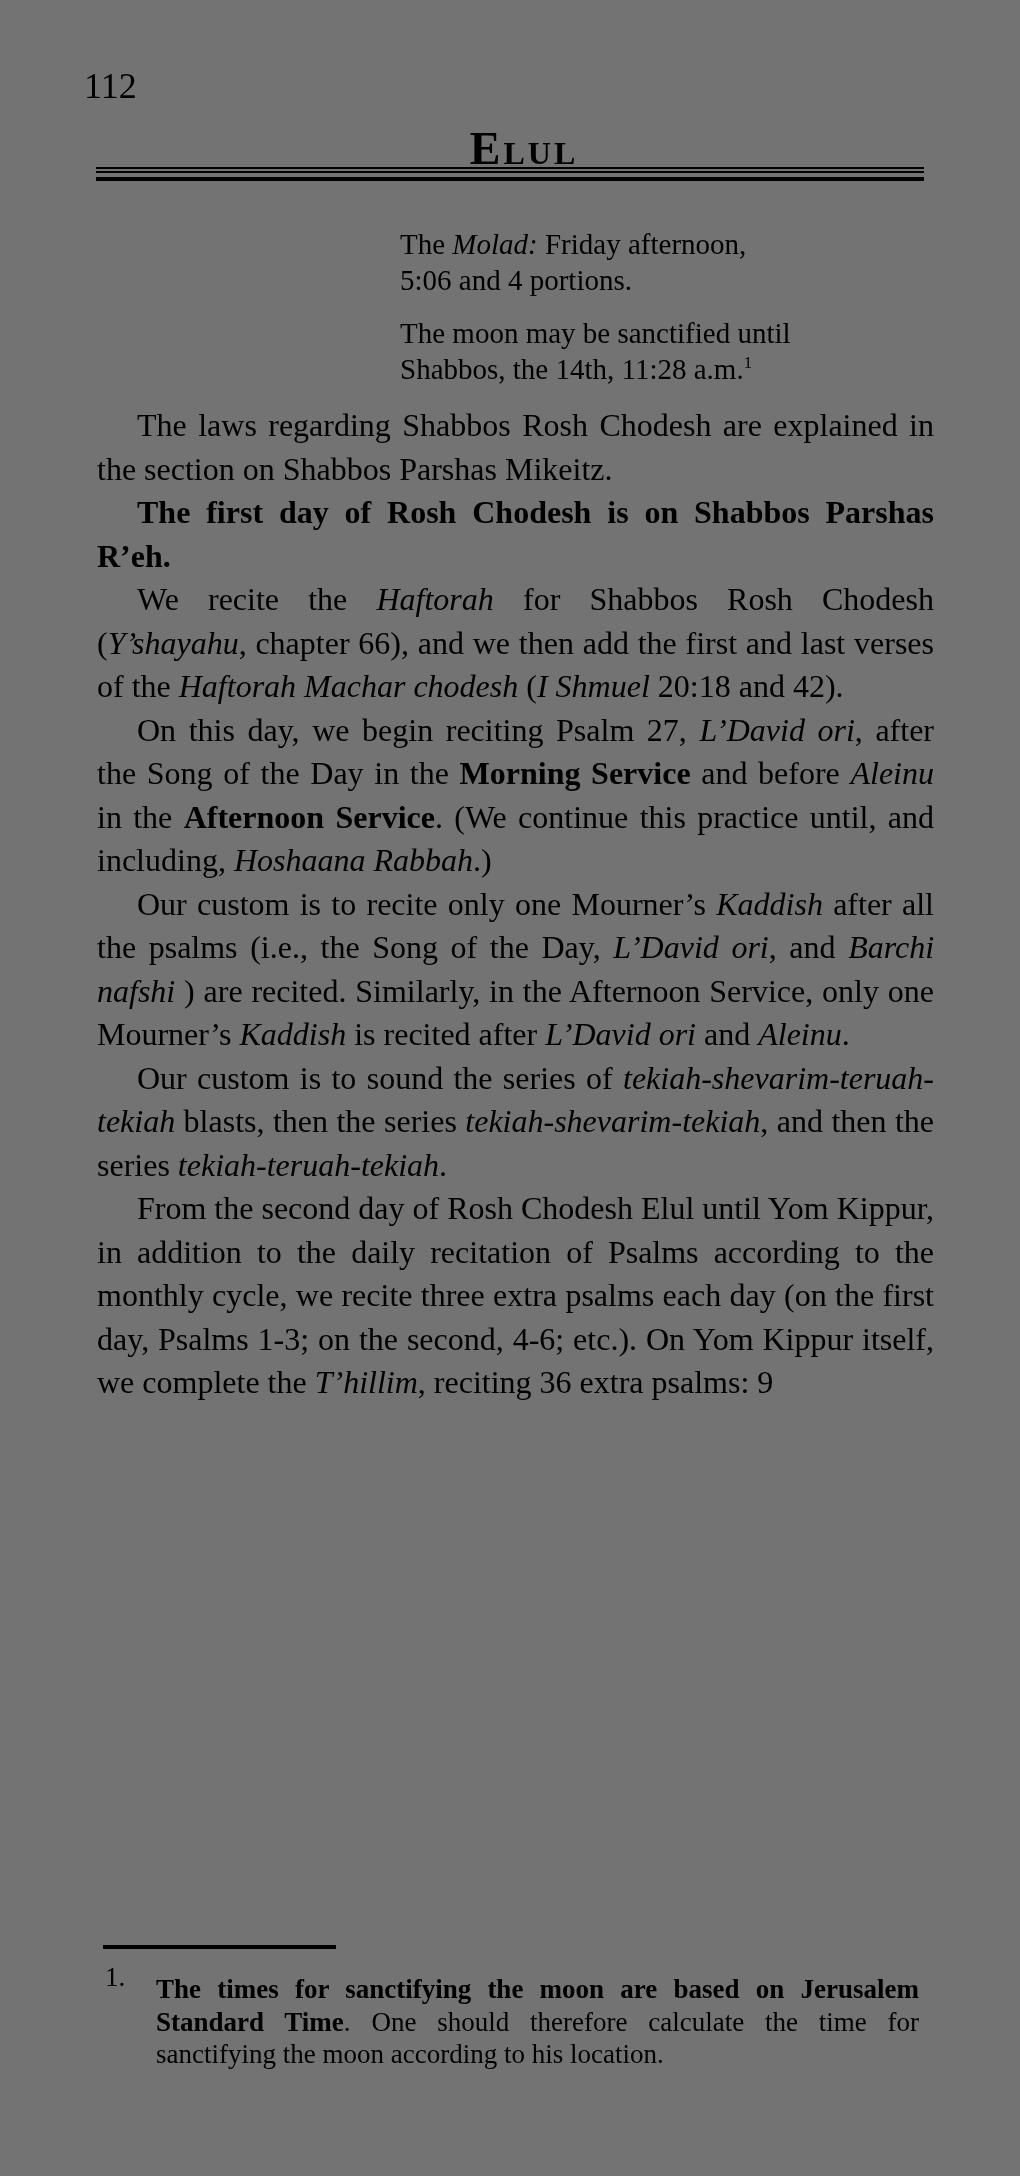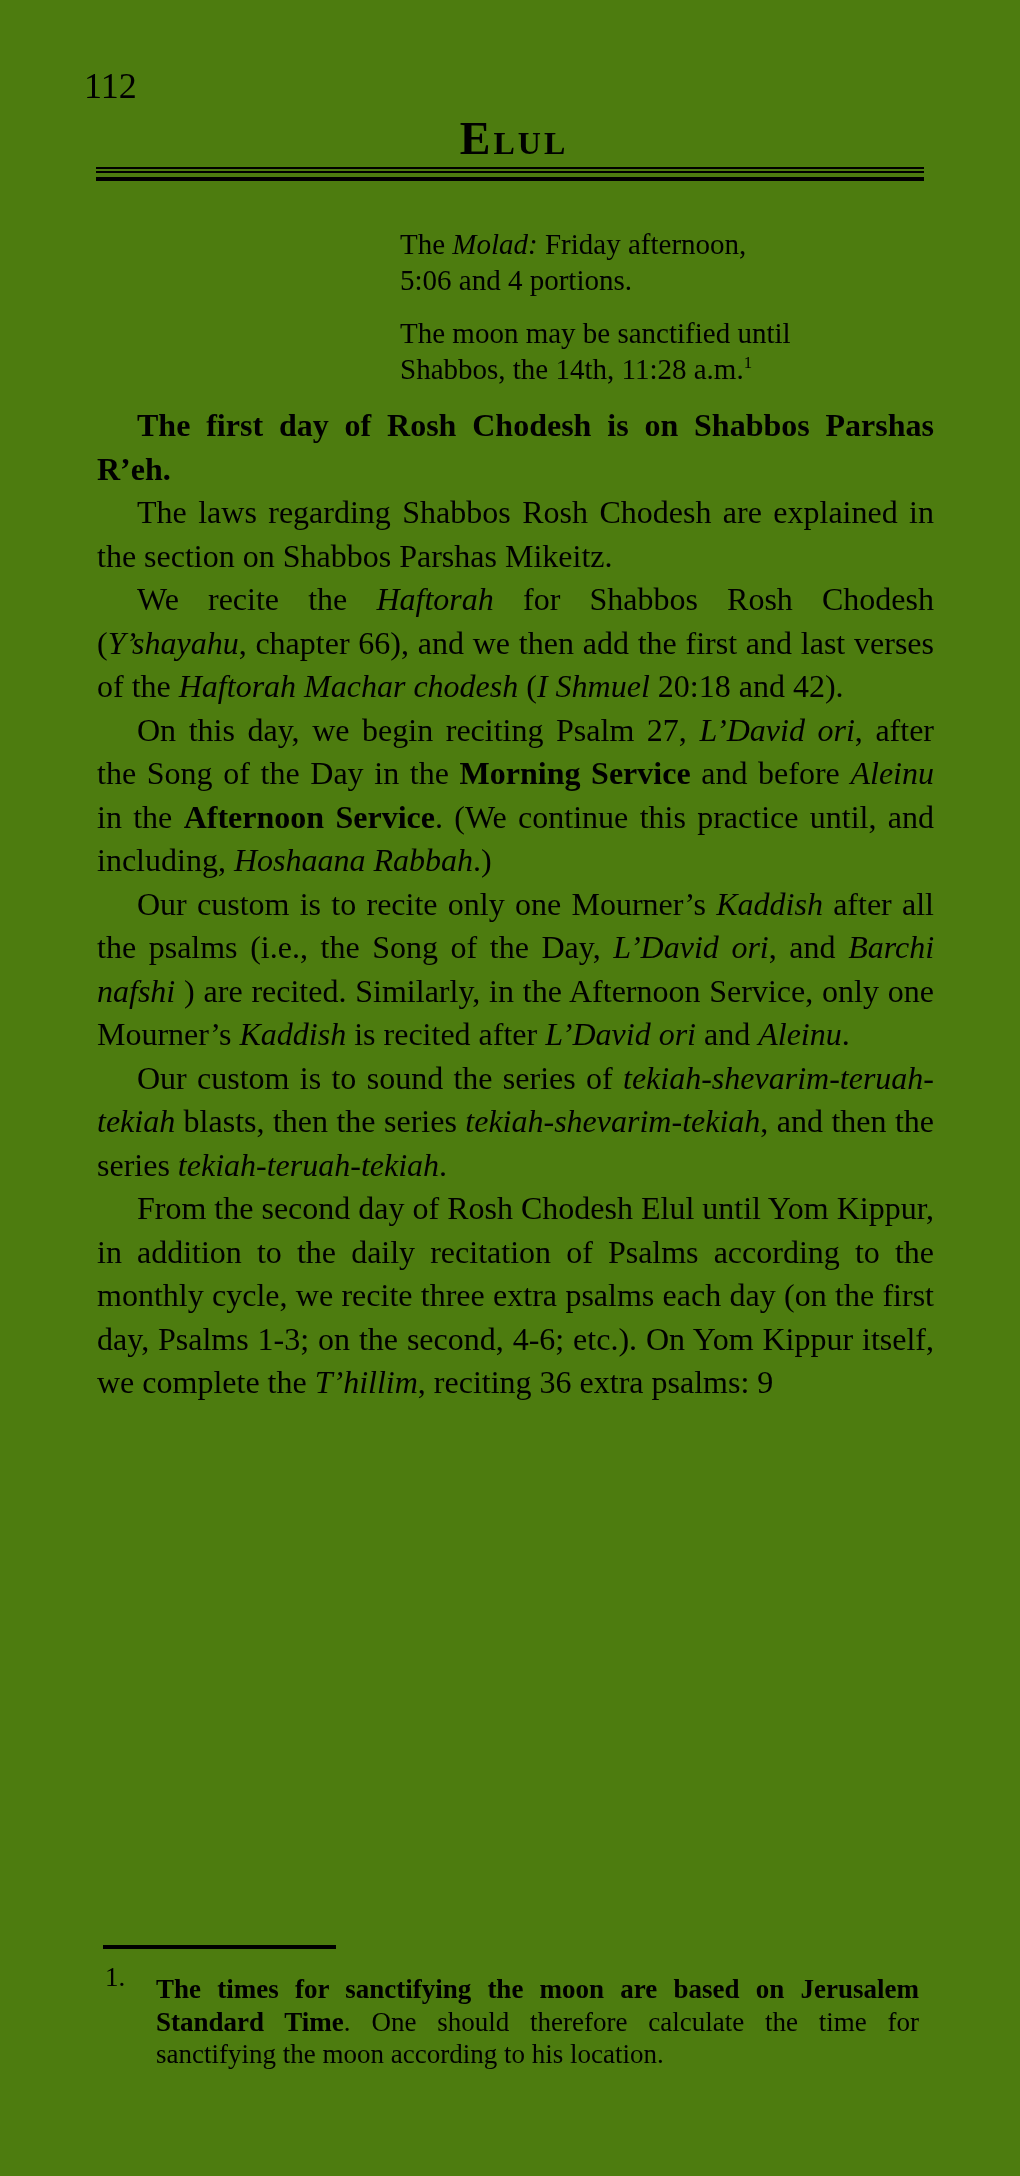--- a/index.html
+++ b/index.html
@@ -4,38 +4,38 @@
 <style>
   html, body {
     margin: 0;
     padding: 0;
     background: #ffffff;
   }
   .page {
     position: relative;
     width: 1020px;
     height: 2176px;
-    background: #4d7c0f;
+    background: #737373;
     color: #000000;
     font-family: "Liberation Serif", serif;
     overflow: hidden;
   }
   .page-number {
     position: absolute;
     left: 84px;
     top: 68px;
     font-size: 36px;
     line-height: 1;
   }
   .chapter-title {
     position: absolute;
     left: 96px;
     top: 112px;
     width: 828px;
-    margin: 4px;
+    margin: 14px;
     text-align: center;
     font-size: 46px;
     line-height: 1;
     font-weight: 700;
     font-variant: small-caps;
     letter-spacing: 3px;
   }
   .triple-rule {
     position: absolute;
     left: 96px;
@@ -121,22 +121,22 @@
     <div class="rule-line mid"></div>
     <div class="rule-line thick"></div>
   </div>
 
   <div class="molad-block">
     <p class="molad-para"><span>The </span><span class="seg-i">Molad:</span><span> Friday afternoon,</span><br><span>5:06 and 4 portions.</span></p>
     <p class="molad-para"><span>The moon may be sanctified until</span><br><span>Shabbos, the 14th, 11:28 a.m.</span><span class="seg-sup">1</span></p>
   </div>
 
   <div class="body-text">
+    <p class="para"><span>The laws regarding Shabbos Rosh Chodesh are explained in the section on Shabbos Parshas Mikeitz.</span></p>
     <p class="para"><span class="seg-b">The first day of Rosh Chodesh is on Shabbos Parshas R’eh.</span></p>
-    <p class="para"><span>The laws regarding Shabbos Rosh Chodesh are explained in the section on Shabbos Parshas Mikeitz.</span></p>
     <p class="para"><span>We recite the </span><span class="seg-i">Haftorah</span><span> for Shabbos Rosh Chodesh (</span><span class="seg-i">Y’shayahu</span><span>, chapter 66), and we then add the first and last verses of the </span><span class="seg-i">Haftorah Machar chodesh</span><span> (</span><span class="seg-i">I Shmuel</span><span> 20:18 and 42).</span></p>
     <p class="para"><span>On this day, we begin reciting Psalm 27, </span><span class="seg-i">L’David ori</span><span>, after the Song of the Day in the </span><span class="seg-b">Morning Service</span><span> and before </span><span class="seg-i">Aleinu</span><span> in the </span><span class="seg-b">Afternoon Service</span><span>. (We continue this practice until, and including, </span><span class="seg-i">Hoshaana Rabbah</span><span>.)</span></p>
     <p class="para"><span>Our custom is to recite only one Mourner’s </span><span class="seg-i">Kaddish</span><span> after all the psalms (i.e., the Song of the Day, </span><span class="seg-i">L’David ori</span><span>, and </span><span class="seg-i">Barchi nafshi</span><span> ) are recited. Similarly, in the Afternoon Service, only one Mourner’s </span><span class="seg-i">Kaddish</span><span> is recited after </span><span class="seg-i">L’David ori</span><span> and </span><span class="seg-i">Aleinu</span><span>.</span></p>
     <p class="para"><span>Our custom is to sound the series of </span><span class="seg-i">tekiah-shevarim-teruah-tekiah</span><span> blasts, then the series </span><span class="seg-i">tekiah-shevarim-tekiah</span><span>, and then the series </span><span class="seg-i">tekiah-teruah-tekiah</span><span>.</span></p>
     <p class="para"><span>From the second day of Rosh Chodesh Elul until Yom Kippur, in addition to the daily recitation of Psalms according to the monthly cycle, we recite three extra psalms each day (on the first day, Psalms 1-3; on the second, 4-6; etc.). On Yom Kippur itself, we complete the </span><span class="seg-i">T’hillim</span><span>, reciting 36 extra psalms: 9</span></p>
   </div>
 
   <div class="footnote-sep"></div>
 
   <div class="footnote">

